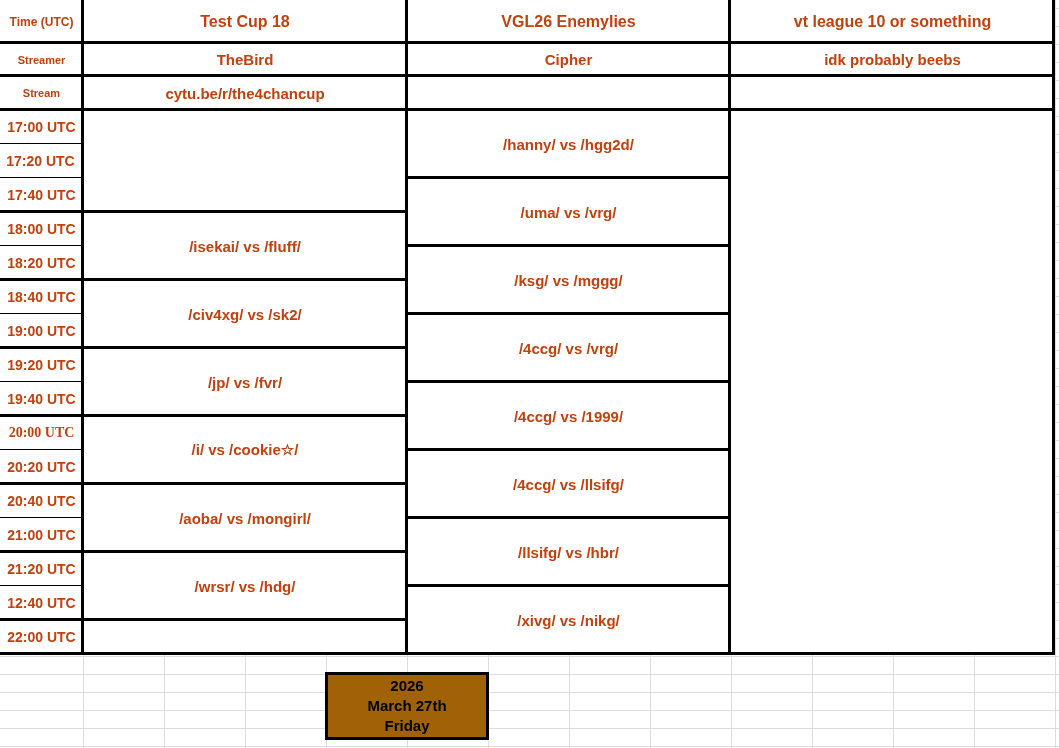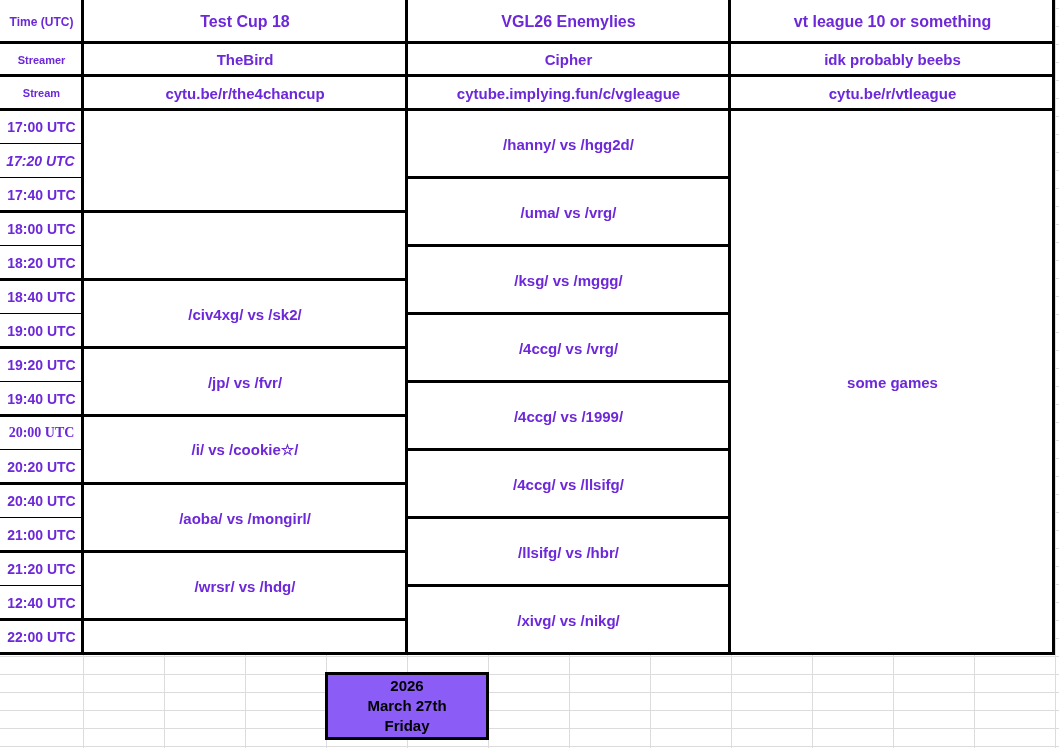--- a/index.html
+++ b/index.html
@@ -11,36 +11,36 @@
   }
   
   #grid-v{position:absolute;left:83px;top:0;width:973px;height:748px;
     background:repeating-linear-gradient(to right,#dcdcdc 0 1px,transparent 1px 81px);}
   #grid-h{position:absolute;left:0;top:8px;width:1059px;height:740px;
     background:repeating-linear-gradient(to bottom,#dcdcdc 0 1px,transparent 1px 18px);}
 
   #table{position:absolute;left:0;top:0;width:1055px;height:655px;background:#ffffff;}
 
   .cell{position:absolute;display:flex;align-items:center;justify-content:center;
-    font-weight:700;color:#6d28d9;text-align:center;box-sizing:border-box;}
+    font-weight:700;color:#c2410c;text-align:center;box-sizing:border-box;}
   .r0{top:0;height:43px}.r1{top:43px;height:33px}.r2{top:76px;height:34px}
   .c0{left:0;width:83px}.c1{left:83px;width:324px}.c2{left:407px;width:323px}.c3{left:730px;width:325px}
 
   .title-cell{font-size:16px}
   .label-cell{font-size:12px}
   .label-sm{font-size:11px}
   .streamer-cell{font-size:15px}
   .stream-cell{font-size:15px}
   .time-cell{font-size:14px}
   .match-cell{font-size:15px}
 
   .hline,.vline{position:absolute;background:#000;}
 
   #date-box{position:absolute;left:325px;top:672px;width:164px;height:68px;
-    background:#8b5cf6;border:3px solid #000;box-sizing:border-box;
+    background:#a16207;border:3px solid #000;box-sizing:border-box;
     display:flex;flex-direction:column;align-items:center;justify-content:center;
     font-weight:700;font-size:15px;line-height:20px;text-align:center;}
 </style>
 </head>
 <body>
 
 <div id="grid-v"></div>
 <div id="grid-h"></div>
 
 <div id="table">
@@ -50,40 +50,39 @@
   <div class="cell r0 c2 title-cell">VGL26 Enemylies</div>
   <div class="cell r0 c3 title-cell">vt league 10 or something</div>
 
   <div class="cell r1 c0 label-sm">Streamer</div>
   <div class="cell r1 c1 streamer-cell">TheBird</div>
   <div class="cell r1 c3 streamer-cell">idk probably beebs</div>
   <div class="cell r1 c2 streamer-cell">Cipher</div>
 
   <div class="cell r2 c0 label-sm">Stream</div>
   <div class="cell r2 c1 stream-cell">cytu.be/r/the4chancup</div>
-  <div class="cell r2 c2 stream-cell">cytube.implying.fun/c/vgleague</div>
-  <div class="cell r2 c3 stream-cell">cytu.be/r/vtleague</div>
 
 <div class="cell time-cell" style="left: 0px; top: 110px; width: 83px; height: 34px;">17:00 UTC</div>
-    <div class="cell time-cell" style="left: 0px; top: 144px; width: 81px; height: 34px; font-style: italic;">17:20 UTC</div>
+    <div class="cell time-cell" style="left: 0px; top: 144px; width: 81px; height: 34px;">17:20 UTC</div>
     <div class="cell time-cell" style="left: 0px; top: 178px; width: 83px; height: 34px;">17:40 UTC</div>
     <div class="cell time-cell" style="left: 0px; top: 212px; width: 83px; height: 34px;">18:00 UTC</div>
     <div class="cell time-cell" style="left: 0px; top: 246px; width: 83px; height: 34px;">18:20 UTC</div>
     <div class="cell time-cell" style="left: 0px; top: 280px; width: 83px; height: 34px;">18:40 UTC</div>
     <div class="cell time-cell" style="left: 0px; top: 314px; width: 83px; height: 34px;">19:00 UTC</div>
     <div class="cell time-cell" style="left: 0px; top: 348px; width: 83px; height: 34px;">19:20 UTC</div>
     <div class="cell time-cell" style="left: 0px; top: 382px; width: 83px; height: 34px;">19:40 UTC</div>
     <div class="cell time-cell" style="left: 0px; top: 416px; width: 83px; height: 34px; font-family: Liberation Serif, serif;">20:00 UTC</div>
     <div class="cell time-cell" style="left: 0px; top: 450px; width: 83px; height: 34px;">20:20 UTC</div>
     <div class="cell time-cell" style="left: 0px; top: 484px; width: 83px; height: 34px;">20:40 UTC</div>
     <div class="cell time-cell" style="left: 0px; top: 518px; width: 83px; height: 34px;">21:00 UTC</div>
     <div class="cell time-cell" style="left: 0px; top: 552px; width: 83px; height: 34px;">21:20 UTC</div>
     <div class="cell time-cell" style="left: 0px; top: 586px; width: 83px; height: 34px;">12:40 UTC</div>
     <div class="cell time-cell" style="left: 0px; top: 620px; width: 83px; height: 34px;">22:00 UTC</div>
     <div class="cell match-cell" style="left: 83px; top: 110px; width: 324px; height: 102px;"></div>
+    <div class="cell match-cell" style="left: 83px; top: 212px; width: 324px; height: 68px;">/isekai/ vs /fluff/</div>
     <div class="hline" style="left: 83px; top: 210px; width: 324px; height: 3px;"></div>
     <div class="cell match-cell" style="left: 83px; top: 280px; width: 324px; height: 68px;">/civ4xg/ vs /sk2/</div>
     <div class="hline" style="left: 83px; top: 278px; width: 324px; height: 3px;"></div>
     <div class="cell match-cell" style="left: 83px; top: 348px; width: 324px; height: 68px;">/jp/ vs /fvr/</div>
     <div class="hline" style="left: 83px; top: 346px; width: 324px; height: 3px;"></div>
     <div class="cell match-cell" style="left: 83px; top: 416px; width: 324px; height: 68px;">/i/ vs /cookie☆/</div>
     <div class="hline" style="left: 83px; top: 414px; width: 324px; height: 3px;"></div>
     <div class="cell match-cell" style="left: 83px; top: 484px; width: 324px; height: 68px;">/aoba/ vs /mongirl/</div>
     <div class="hline" style="left: 83px; top: 482px; width: 324px; height: 3px;"></div>
     <div class="cell match-cell" style="left: 83px; top: 552px; width: 324px; height: 68px; text-align: right;">/wrsr/ vs /hdg/</div>
@@ -98,21 +97,20 @@
     <div class="cell match-cell" style="left: 407px; top: 314px; width: 323px; height: 68px;">/4ccg/ vs /vrg/</div>
     <div class="hline" style="left: 407px; top: 312px; width: 323px; height: 3px;"></div>
     <div class="cell match-cell" style="left: 407px; top: 382px; width: 323px; height: 68px;">/4ccg/ vs /1999/</div>
     <div class="hline" style="left: 407px; top: 380px; width: 323px; height: 3px;"></div>
     <div class="cell match-cell" style="left: 407px; top: 450px; width: 323px; height: 68px;">/4ccg/ vs /llsifg/</div>
     <div class="hline" style="left: 407px; top: 448px; width: 323px; height: 3px;"></div>
     <div class="cell match-cell" style="left: 407px; top: 518px; width: 323px; height: 68px;">/llsifg/ vs /hbr/</div>
     <div class="hline" style="left: 407px; top: 516px; width: 323px; height: 3px;"></div>
     <div class="cell match-cell" style="left: 407px; top: 586px; width: 323px; height: 68px;">/xivg/ vs /nikg/</div>
     <div class="hline" style="left: 407px; top: 584px; width: 323px; height: 3px;"></div>
-    <div class="cell match-cell" style="left: 730px; top: 110px; width: 325px; height: 544px;">some games</div>
     <div class="hline" style="left: 0px; top: 143px; width: 83px; height: 1px;"></div>
     <div class="hline" style="left: 0px; top: 177px; width: 83px; height: 1px;"></div>
     <div class="hline" style="left: 0px; top: 210px; width: 83px; height: 3px;"></div>
     <div class="hline" style="left: 0px; top: 245px; width: 83px; height: 1px;"></div>
     <div class="hline" style="left: 0px; top: 278px; width: 83px; height: 3px;"></div>
     <div class="hline" style="left: 0px; top: 313px; width: 83px; height: 1px;"></div>
     <div class="hline" style="left: 0px; top: 346px; width: 83px; height: 3px;"></div>
     <div class="hline" style="left: 0px; top: 381px; width: 83px; height: 1px;"></div>
     <div class="hline" style="left: 0px; top: 414px; width: 83px; height: 3px;"></div>
     <div class="hline" style="left: 0px; top: 449px; width: 83px; height: 1px;"></div>

